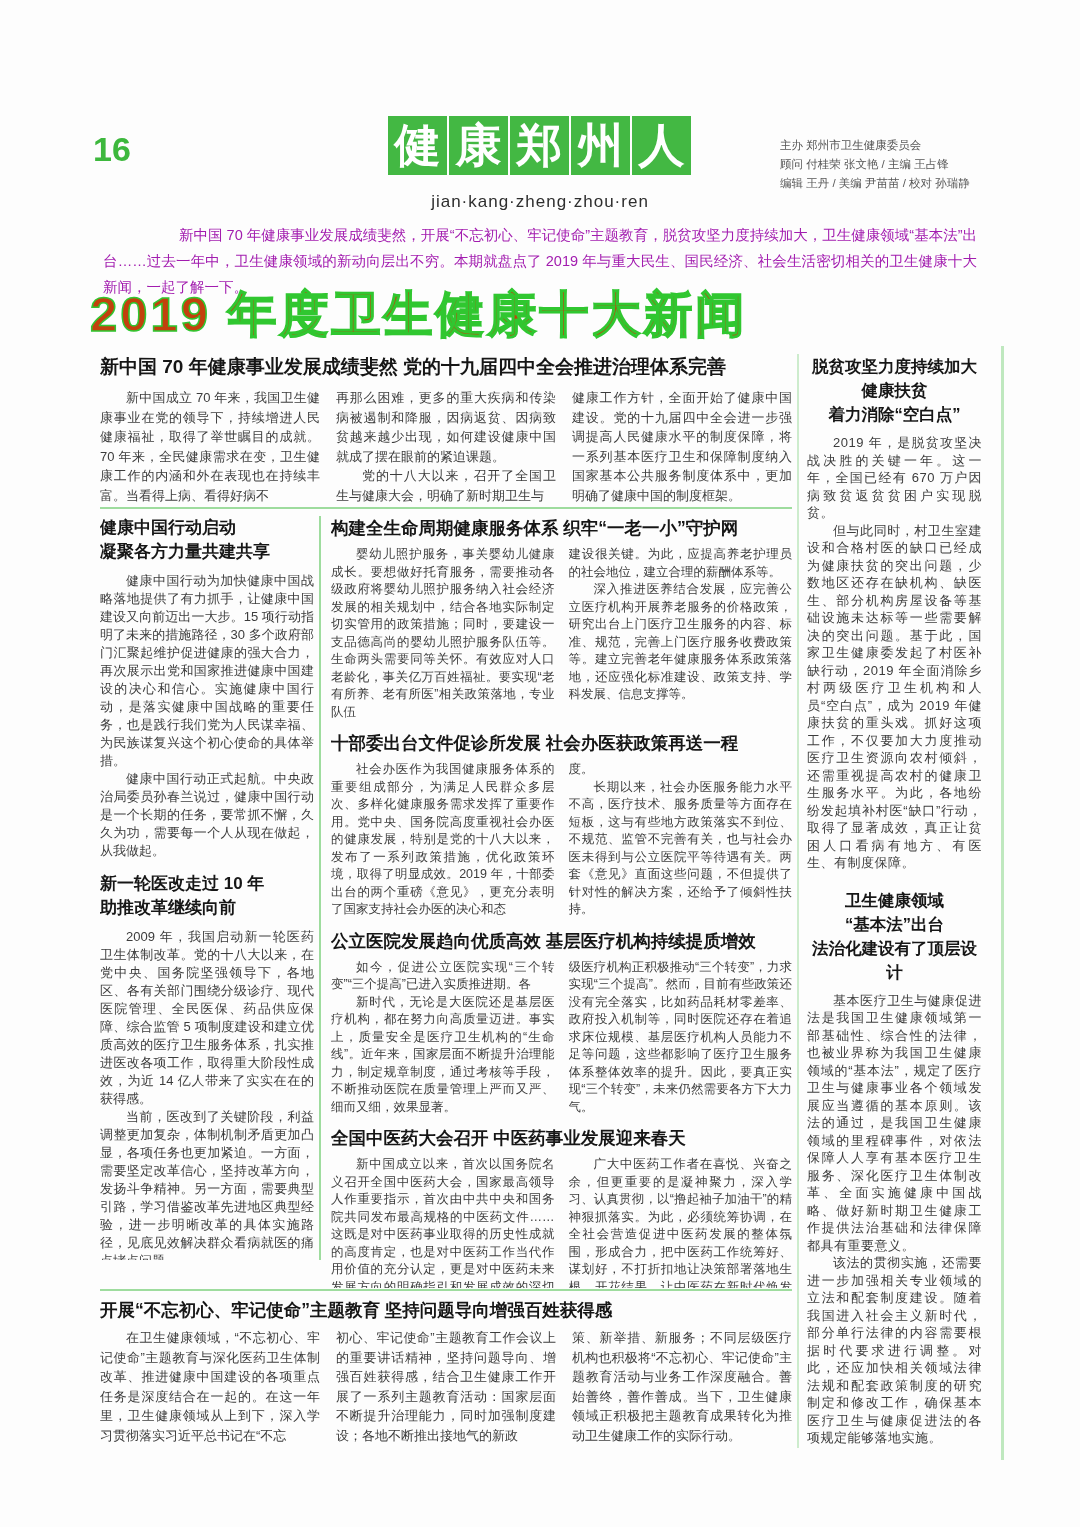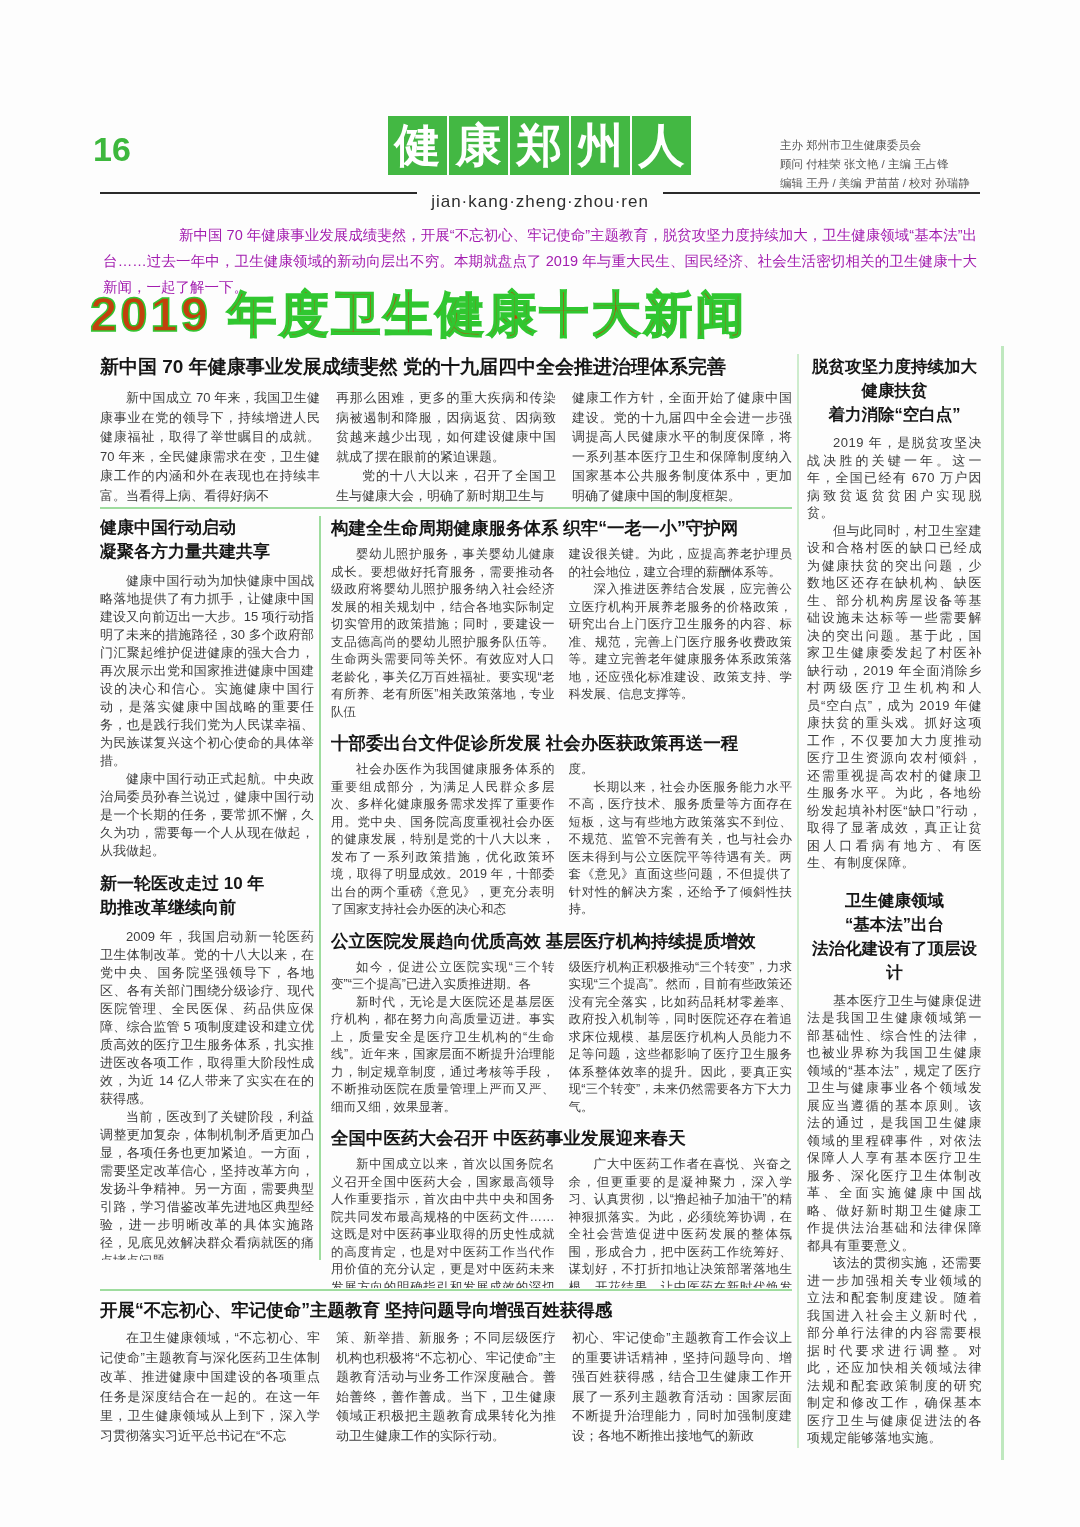--- a/index.html
+++ b/index.html
@@ -11,21 +11,21 @@
   .abs{position:absolute;}
   p{margin:0;padding:0;}
   .jp{text-align:justify;}
   .ind{text-indent:2em;}
 
   
   .page-num{font-size:34px;font-weight:900;color:#3db83d;}
   .masthead{display:flex;gap:2px;}
   .mast-box{width:59px;height:59px;background:#43b843;color:#ffffff;
     font-size:46px;font-weight:900;line-height:59px;text-align:center;}
-  .pinyin-row{display:flex;align-items:flex-start;}
+  .pinyin-row{display:flex;align-items:center;flex-direction:column;}
   .pinyin-row .rule{flex:1;height:2px;background:#2a2a2a;}
   .pinyin{margin:0 14px;font-size:17px;color:#2e2e2e;letter-spacing:1px;white-space:nowrap;}
   .publisher{font-size:11.5px;line-height:19px;color:#565656;white-space:nowrap;}
 
   
   .intro{font-size:14.5px;line-height:26px;color:#a21caf;text-indent:76px;}
   .main-headline{font-size:49px;line-height:56px;font-weight:900;color:#c2410c;
     text-align:left;letter-spacing:3px;-webkit-text-stroke:1.5px #30c730;}
 
   
@@ -218,23 +218,23 @@
 
   <div class="abs g-rule" style="left:100px;top:1289px;width:692px;"></div>
 
   <div class="abs" style="left:100px;top:1298px;width:692px;height:160px;overflow:hidden;">
     <div class="a-title-c mid-title">开展“不忘初心、牢记使命”主题教育  坚持问题导向增强百姓获得感</div>
     <div class="cols cols3 bottom-body">
       <div class="c">
         <p class="jp ind">在卫生健康领域，“不忘初心、牢记使命”主题教育与深化医药卫生体制改革、推进健康中国建设的各项重点任务是深度结合在一起的。在这一年里，卫生健康领域从上到下，深入学习贯彻落实习近平总书记在“不忘</p>
       </div>
       <div class="c">
+        <p class="jp">初心、牢记使命”主题教育工作会议上的重要讲话精神，坚持问题导向、增强百姓获得感，结合卫生健康工作开展了一系列主题教育活动：国家层面不断提升治理能力，同时加强制度建设；各地不断推出接地气的新政</p>
+      </div>
+      <div class="c">
         <p class="jp">策、新举措、新服务；不同层级医疗机构也积极将“不忘初心、牢记使命”主题教育活动与业务工作深度融合。善始善终，善作善成。当下，卫生健康领域正积极把主题教育成果转化为推动卫生健康工作的实际行动。</p>
       </div>
-      <div class="c">
-        <p class="jp">初心、牢记使命”主题教育工作会议上的重要讲话精神，坚持问题导向、增强百姓获得感，结合卫生健康工作开展了一系列主题教育活动：国家层面不断提升治理能力，同时加强制度建设；各地不断推出接地气的新政</p>
-      </div>
     </div>
   </div>
 
   <div class="abs edge-stripe" style="left:1001px;top:346px;height:1114px;"></div>
 
 </div>
 
 </body></html>

